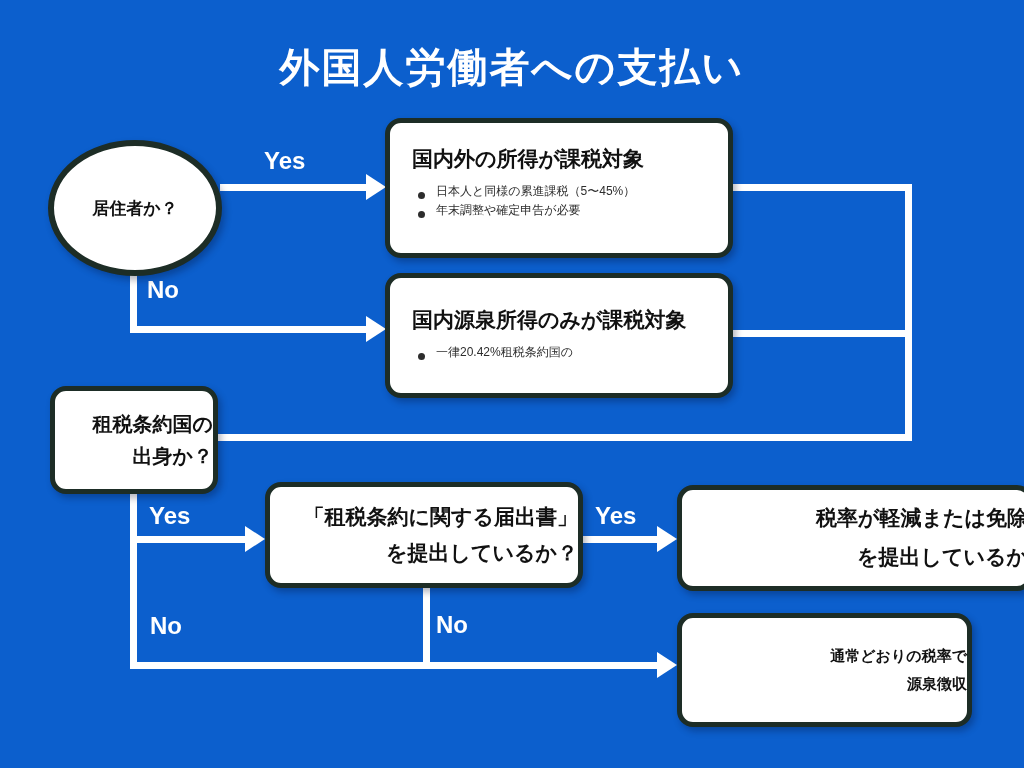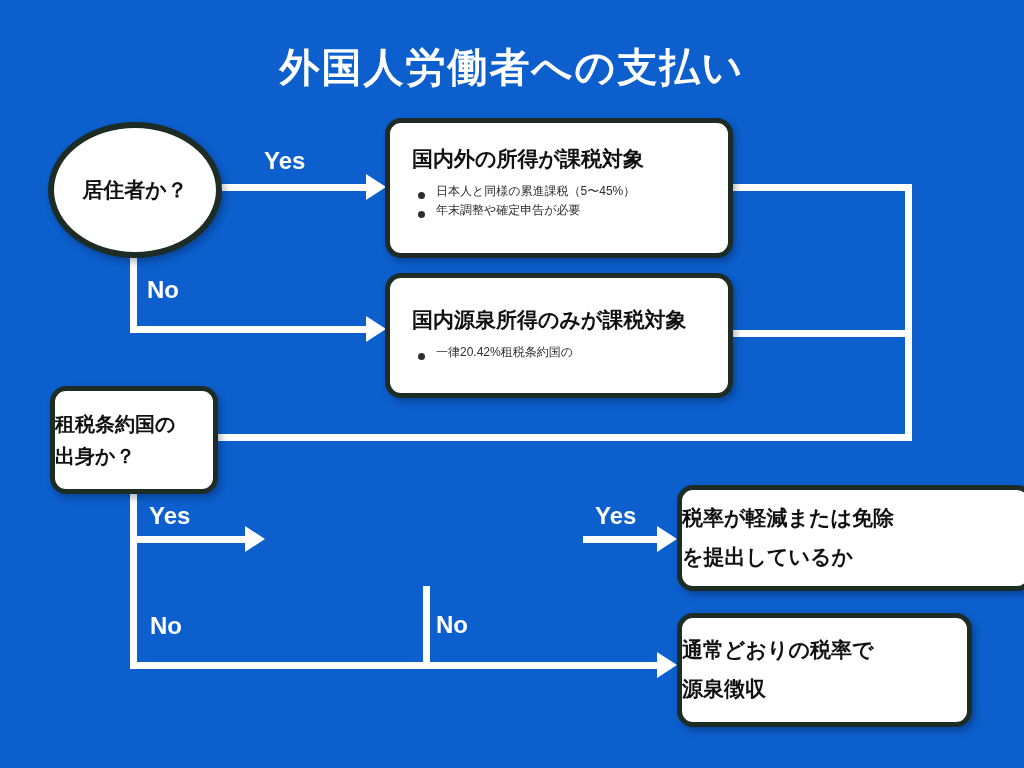--- a/index.html
+++ b/index.html
@@ -59,30 +59,30 @@
   }
   
   .node {
     position: absolute;
     background: var(--node-fill);
     border: 5px solid var(--node-border);
     color: var(--node-text);
     box-shadow: 3px 4px 7px rgba(0, 10, 40, 0.30);
   }
   .node.oval {
-    left: 48px; top: 122px; width: 174px; height: 136px;
+    left: 48px; top: 140px; width: 174px; height: 136px;
     border-radius: 50%;
     border-width: 6px;
     display: flex; align-items: center; justify-content: center;
-    font-size: 21px; font-weight: bold;
+    font-size: 17px; font-weight: bold;
   }
   .node.box { border-radius: 16px; }
   .node.box.centered {
     display: flex; flex-direction: column;
-    align-items: flex-start; justify-content: center;
+    align-items: flex-end; justify-content: center;
     text-align: center;
     font-weight: bold;
   }
   #node-taxable-worldwide { left: 385px; top: 118px; width: 348px; height: 140px; padding: 22px 18px 0 22px; }
   #node-taxable-domestic  { left: 385px; top: 273px; width: 348px; height: 125px; padding: 28px 11px 0 22px; }
   .node-title {
     text-align: left;
     font-size: 21px;
     font-weight: bold;
     color: var(--node-text);
@@ -110,21 +110,21 @@
   #node-notification-question {
     left: 265px; top: 482px; width: 318px; height: 106px;
     font-size: 21px; line-height: 1.7;
   }
   #node-reduced-exempt {
     left: 677px; top: 485px; width: 356px; height: 106px;
     font-size: 21px; line-height: 1.85;
   }
   #node-normal-rate {
     left: 677px; top: 613px; width: 295px; height: 114px;
-    font-size: 21px; line-height: 1.85;
+    font-size: 15px; line-height: 1.85;
   }
 </style>
 </head>
 <body>
 
 <div class="canvas">
 
   <h1 class="title">外国人労働者への支払い</h1>
 
   <div class="line h" style="left:220px; top:184px; width:146px;"></div>
@@ -173,20 +173,24 @@
     <ul class="bullets">
       <li>一律20.42%租税条約国の</li>
     </ul>
   </div>
 
   <div class="node box centered" id="node-treaty-question">
     <span>租税条約国の</span>
     <span>出身か？</span>
   </div>
 
+  <div class="node box centered" id="node-notification-question">
+    <span>「租税条約に関する届出書」</span>
+    <span>を提出しているか？</span>
+  </div>
 
   <div class="node box centered" id="node-reduced-exempt">
     <span>税率が軽減または免除</span>
     <span>を提出しているか</span>
   </div>
 
   <div class="node box centered" id="node-normal-rate">
     <span>通常どおりの税率で</span>
     <span>源泉徴収</span>
   </div>

